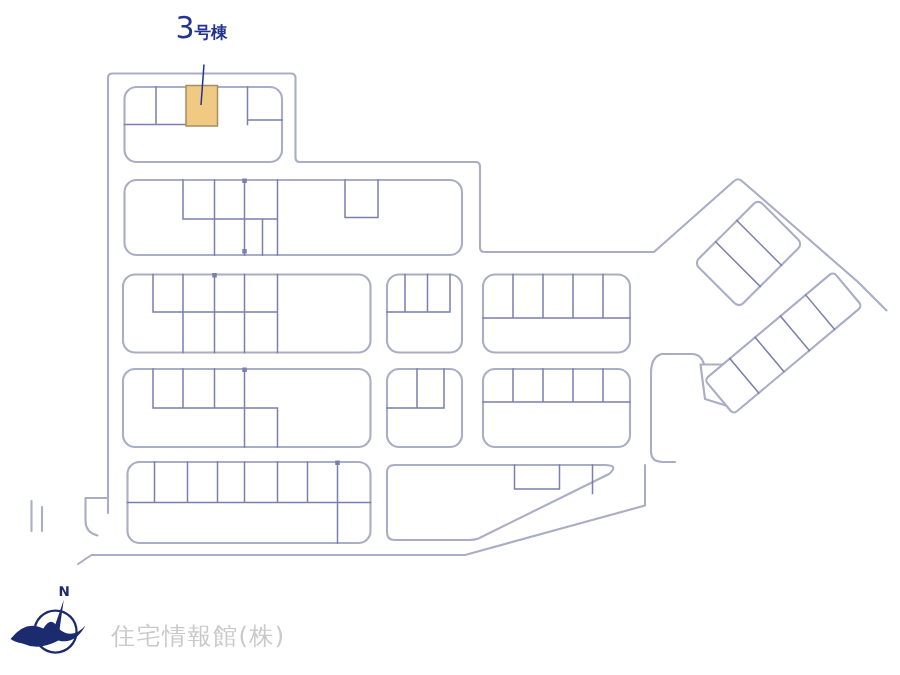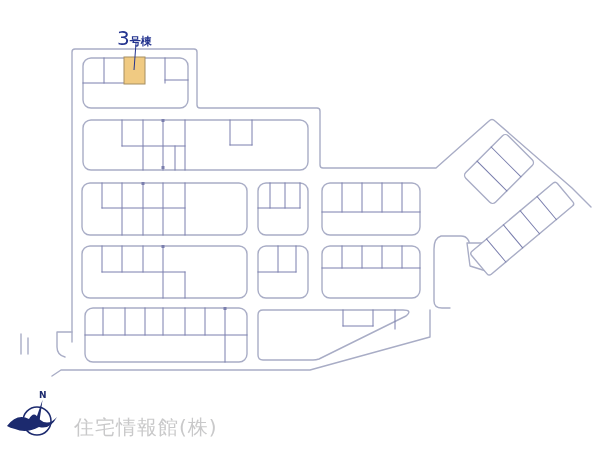--- a/index.html
+++ b/index.html
@@ -7,25 +7,25 @@
           font-family:"DejaVu Sans","Liberation Sans",sans-serif;}
   .plan-svg{position:absolute;left:0;top:0;}
   .road{fill:none;stroke:var(--road-line);stroke-width:1.4;stroke-linejoin:round;stroke-linecap:round;}
   .road-fill{fill:#ffffff;stroke:var(--road-line);stroke-width:1.4;stroke-linejoin:round;}
   .lot{fill:none;stroke:var(--lot-line);stroke-width:1;stroke-linecap:square;}
   .tick{fill:var(--lot-line);}
   .hl{fill:var(--hl-fill);stroke:var(--hl-border);stroke-width:1;}
   .leader{stroke:var(--label-color);stroke-width:1;fill:none;}
   .logo-stroke{fill:none;stroke:var(--logo);stroke-width:1.5;}
   .logo-fill{fill:var(--logo);stroke:none;}
-  .building-label{position:absolute;left:117px;top:26px;color:var(--label-color);white-space:nowrap;}
+  .building-label{position:absolute;left:117px;top:6px;color:var(--label-color);white-space:nowrap;}
   .building-label .num{font-size:20px;font-weight:500;}
   .building-label .suffix{font-size:11px;font-weight:600;}
   .compass-n{position:absolute;left:39px;top:390px;font-size:9px;font-weight:bold;color:var(--logo);}
-  .company{position:absolute;left:74px;top:414px;font-size:20px;letter-spacing:1px;
+  .company{position:absolute;left:74px;top:414px;font-size:16px;letter-spacing:1px;
            color:var(--company-text);}
 </style>
 </head>
 <body>
 
 <div class="canvas">
 
   <svg class="plan-svg" width="600" height="450" viewBox="0 0 600 450">
 
     <path class="road" d="M72,342 L72,52 Q72,49 75,49 L194,49 Q197,49 197,52 L197,105 Q197,108 200,108

